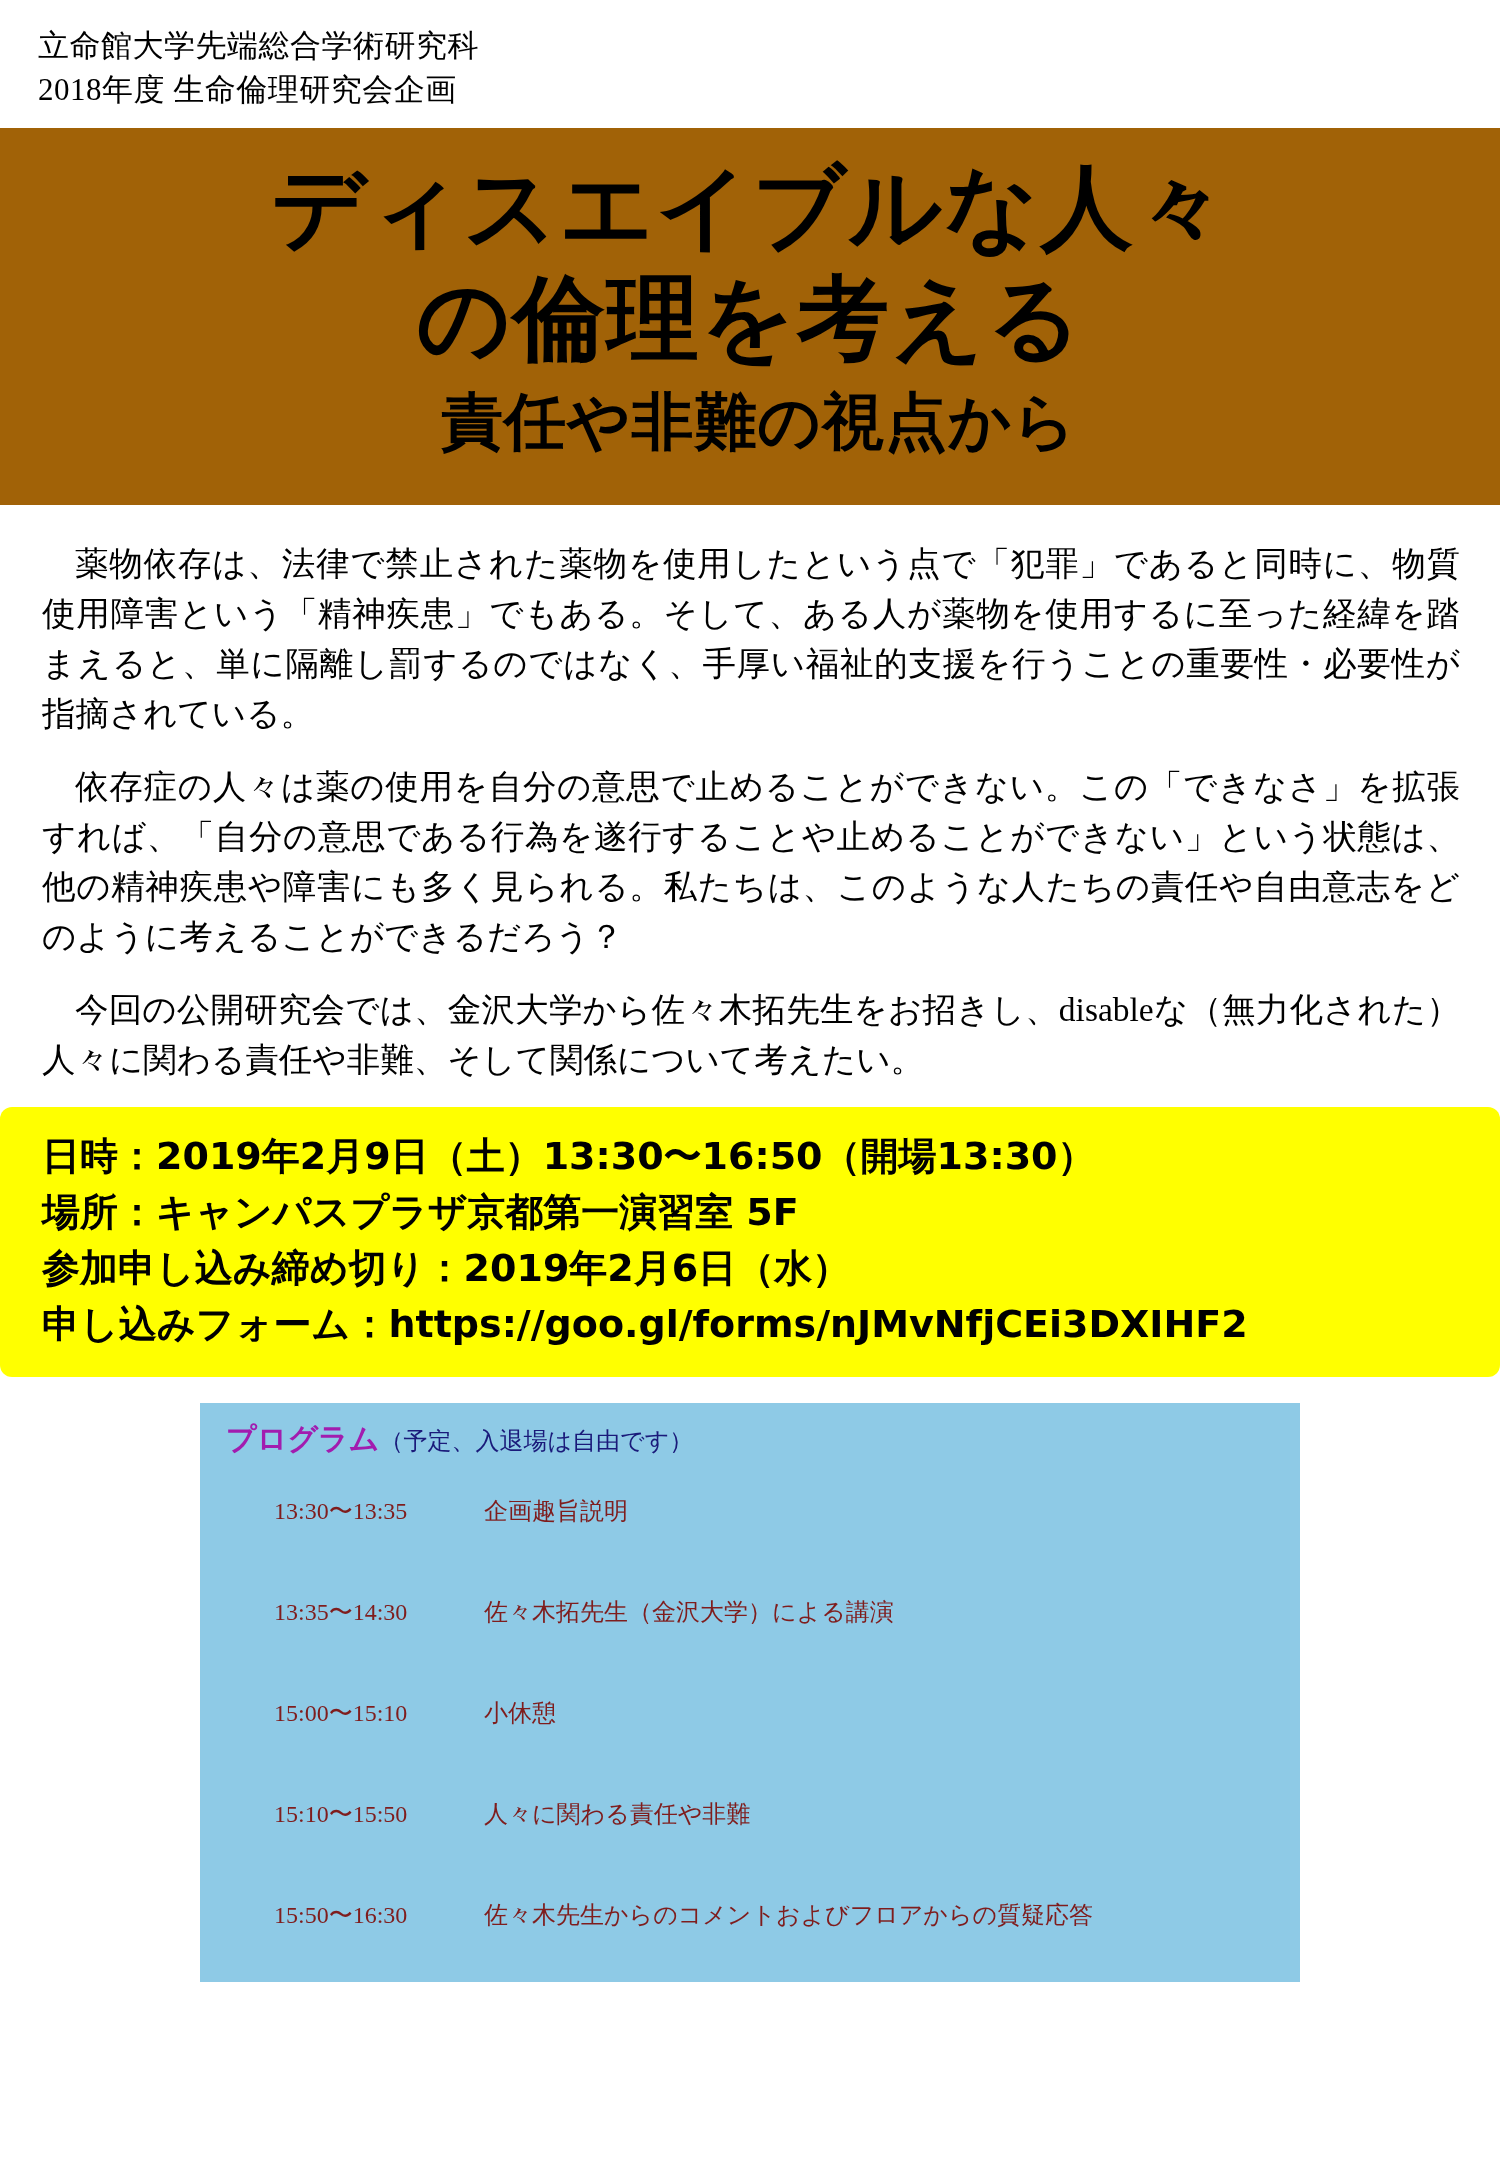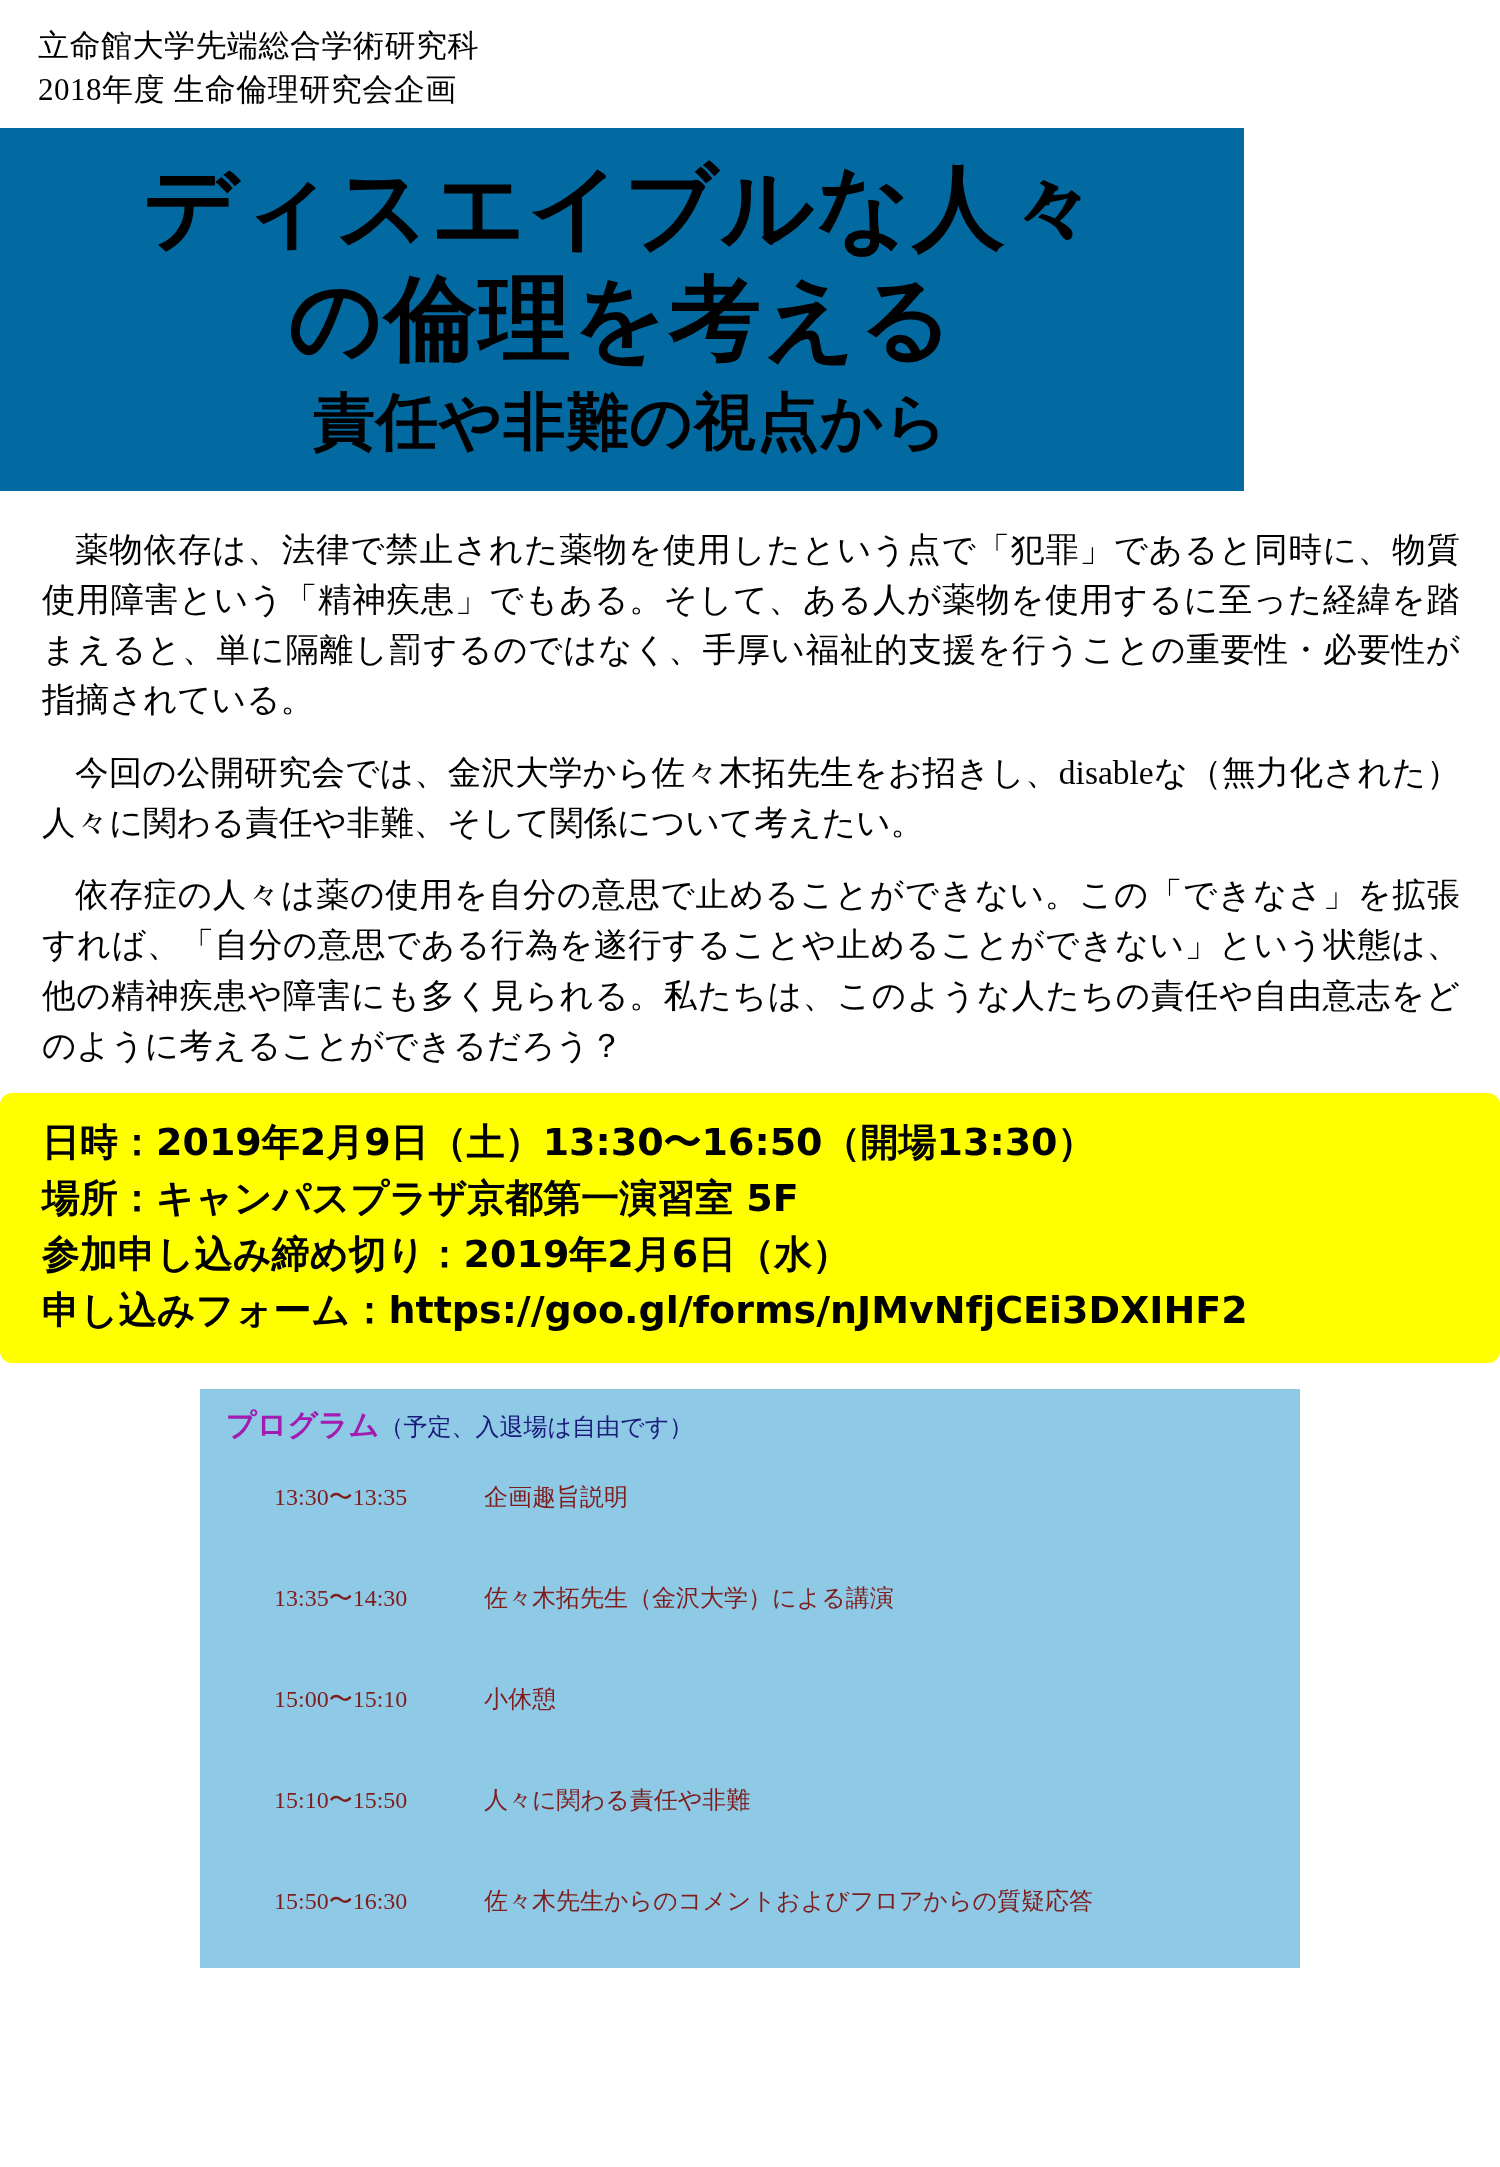--- a/index.html
+++ b/index.html
@@ -27,23 +27,23 @@
     font-family: "Liberation Serif", serif;
     font-size: 31px;
     line-height: 1.42;
     letter-spacing: 0.5px;
   }
   .header div { white-space: pre; }
 
   
   .title-band {
     margin-top: 16px;
-    width: 1244px;
-    background: #0369a1;
-    padding: 26px 0 30px 0;
+    width: 1500px;
+    background: #a16207;
+    padding: 26px 0 44px 0;
     box-sizing: border-box;
     text-align: center;
   }
   .title-line1, .title-line2 {
     font-family: "DejaVu Sans", sans-serif;
     font-weight: bold;
     font-size: 92px;
     line-height: 1.18;
     letter-spacing: 2px;
     white-space: pre;
@@ -136,22 +136,22 @@
   </div>
 
   <div class="title-band">
     <div class="title-line1">ディスエイブルな人々</div>
     <div class="title-line2">の倫理を考える</div>
     <div class="title-sub">責任や非難の視点から</div>
   </div>
 
   <div class="body-text">
     <p>薬物依存は、法律で禁止された薬物を使用したという点で「犯罪」であると同時に、物質使用障害という「精神疾患」でもある。そして、ある人が薬物を使用するに至った経緯を踏まえると、単に隔離し罰するのではなく、手厚い福祉的支援を行うことの重要性・必要性が指摘されている。</p>
+    <p>依存症の人々は薬の使用を自分の意思で止めることができない。この「できなさ」を拡張すれば、「自分の意思である行為を遂行することや止めることができない」という状態は、他の精神疾患や障害にも多く見られる。私たちは、このような人たちの責任や自由意志をどのように考えることができるだろう？</p>
     <p>今回の公開研究会では、金沢大学から佐々木拓先生をお招きし、disableな（無力化された）人々に関わる責任や非難、そして関係について考えたい。</p>
-    <p>依存症の人々は薬の使用を自分の意思で止めることができない。この「できなさ」を拡張すれば、「自分の意思である行為を遂行することや止めることができない」という状態は、他の精神疾患や障害にも多く見られる。私たちは、このような人たちの責任や自由意志をどのように考えることができるだろう？</p>
   </div>
 
   <div class="info-band">
     <div class="info-line">日時：2019年2月9日（土）13:30〜16:50（開場13:30）</div>
     <div class="info-line">場所：キャンパスプラザ京都第一演習室 5F</div>
     <div class="info-line">参加申し込み締め切り：2019年2月6日（水）</div>
     <div class="info-line">申し込みフォーム：https://goo.gl/forms/nJMvNfjCEi3DXIHF2</div>
   </div>
 
   <div class="program-wrap">

